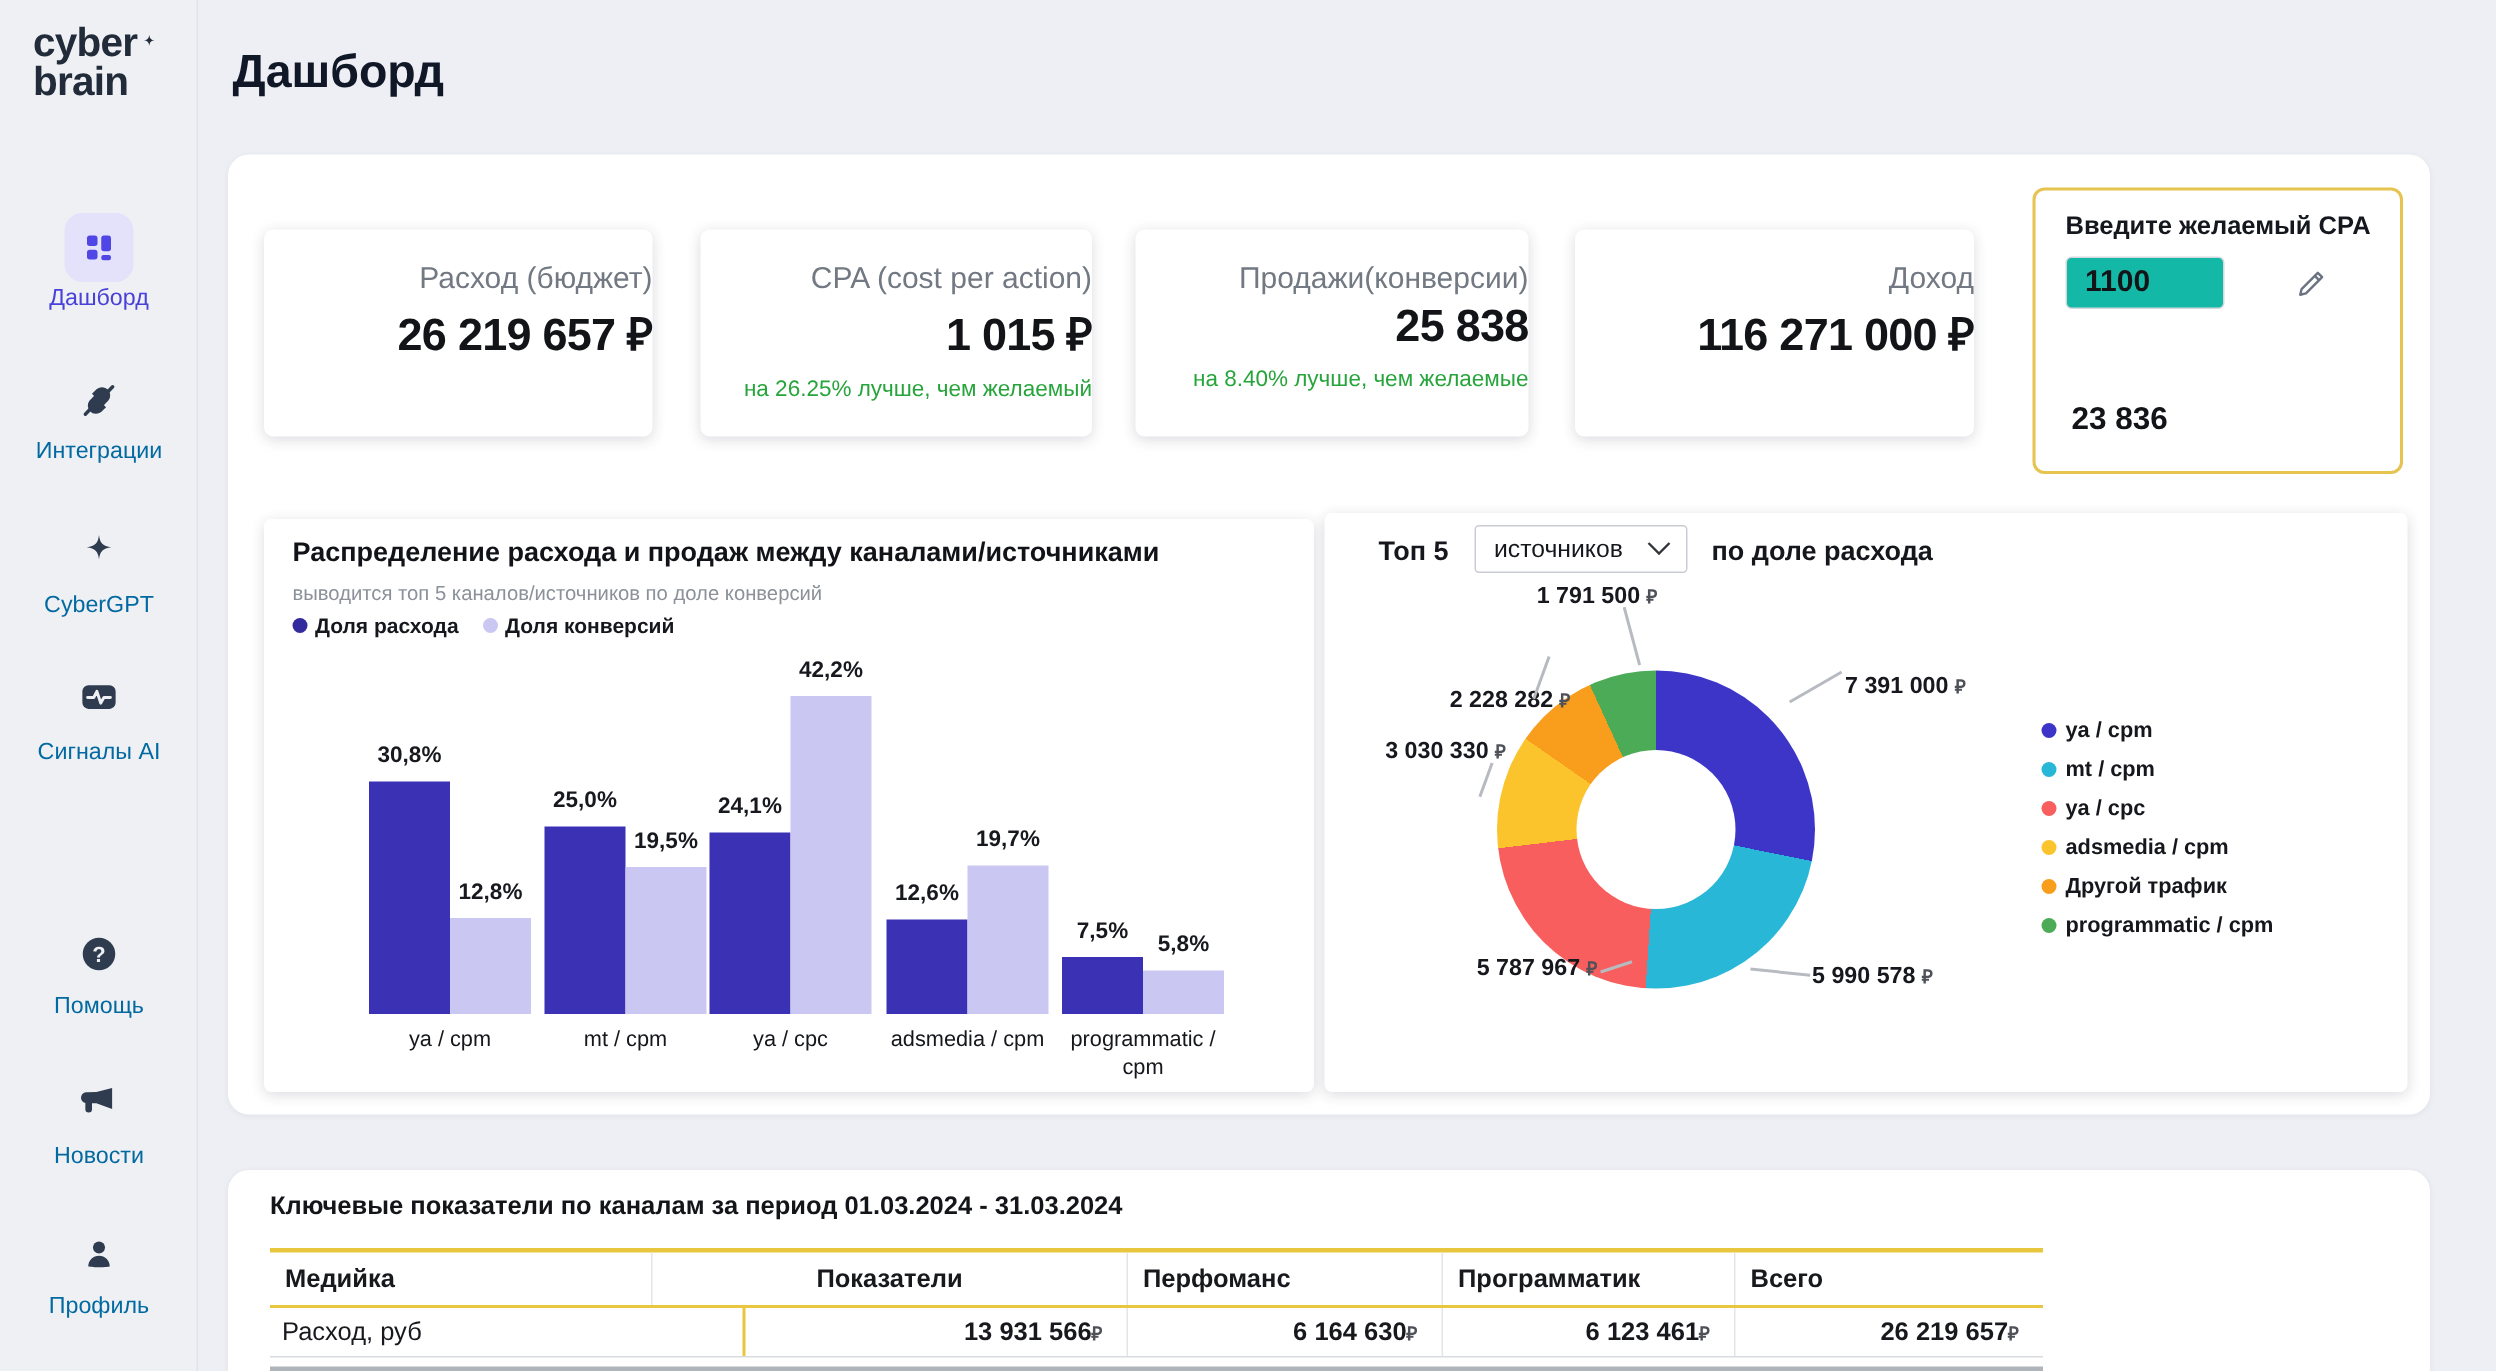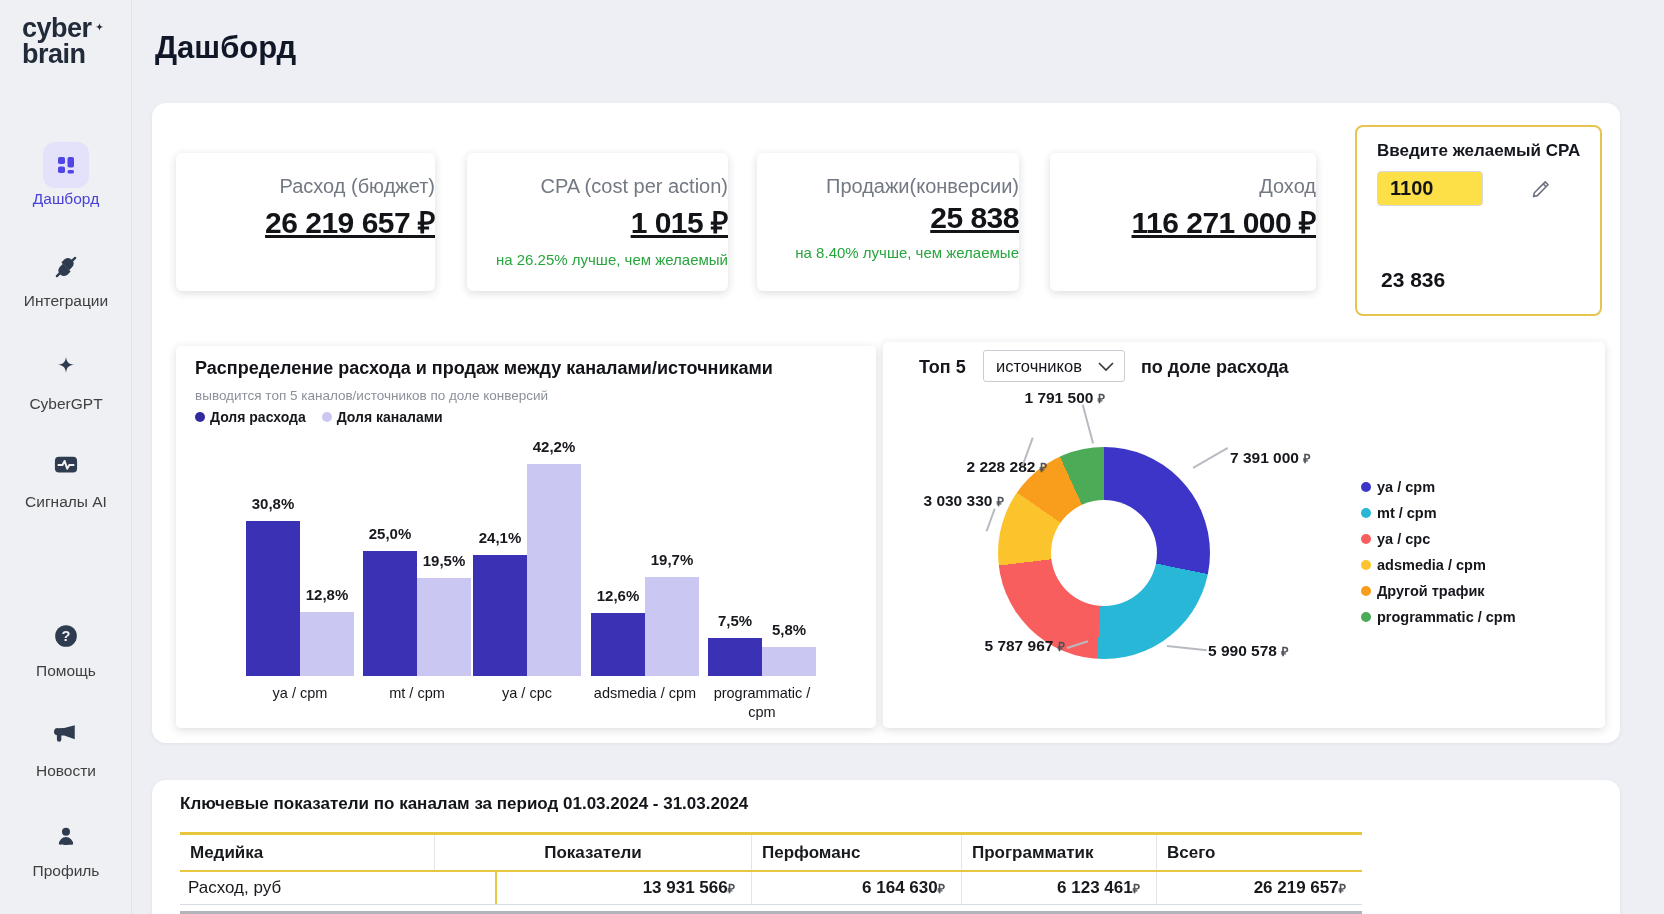--- a/index.html
+++ b/index.html
@@ -12,41 +12,41 @@
   .sidebar { position:absolute; left:0; top:0; bottom:0; width:132px;
     background:#eef0f4; border-right:1px solid #e0e4ea; z-index:5; }
   .logo { position:absolute; left:22px; top:16px; font-weight:800; font-size:27px;
     line-height:0.95; color:#222b3a; letter-spacing:-0.5px; }
   .logo .l1 { display:flex; align-items:flex-start; }
   .logo .spark { margin:-2px 0 0 1px; }
   .nav-item { position:absolute; left:0; width:132px; text-align:center; cursor:pointer; }
   .nav-icon-box { width:46px; height:46px; margin:0 auto; border-radius:12px;
     display:flex; align-items:center; justify-content:center; }
   .nav-icon-box.active { background:#e4e1fb; }
-  .nav-label { font-size:15.5px; color:#404040; margin-top:10px; }
+  .nav-label { font-size:15.5px; color:#0369a1; margin-top:10px; }
   .nav-item.active .nav-label { color:#4a41d8; }
   
   .page-title { position:absolute; left:155px; top:30px; margin:0;
     font-size:31px; font-weight:800; color:#101727; }
   
   .main-panel { position:absolute; left:152px; top:103px; width:1468px; height:640px;
     background:#fff; border-radius:14px; box-shadow:0 1px 4px rgba(25,35,50,.06); }
   
   .kpi-card { position:absolute; top:50px; height:138px; background:#fff; border-radius:6px;
     box-shadow:0 2px 9px rgba(30,40,55,.16); text-align:right; }
   .kpi-label { margin-top:22px; font-size:20px; color:#727983; }
-  .kpi-value { margin-top:3px; font-size:30px; font-weight:800; color:#121418; letter-spacing:-0.5px;text-decoration:underline; }
+  .kpi-value { margin-top:3px; font-size:30px; font-weight:800; color:#121418; letter-spacing:-0.5px; }
   .kpi-note { margin-top:9px; font-size:15px; color:#27a53c; }
   
   .cpa-widget { position:absolute; left:1203px; top:22px; width:247px; height:191px;
     border:2px solid #e6c44f; border-radius:8px; background:#fff; }
   .cw-title { position:absolute; left:20px; top:14px; width:215px;
     font-size:17px; font-weight:700; color:#14171d; }
   .cw-input { position:absolute; left:20px; top:44px; width:106px; height:35px;
-    border:1px solid #d5d8dd; border-radius:4px; background:#fde047;
+    border:1px solid #d5d8dd; border-radius:4px; background:#14b8a6;
     font:600 20px "Liberation Sans", sans-serif; color:#121418; padding:0 0 0 12px; }
   .cw-pencil { position:absolute; left:172px; top:50px; cursor:pointer; }
   .cw-label { position:absolute; left:20px; top:96px; width:185px;
     font-size:15.5px; line-height:1.3; color:#7b828c; }
   .cw-result { position:absolute; left:24px; top:141px; font-size:21px; font-weight:700; color:#121418; }
   
   .chart-card { position:absolute; background:#fff; border-radius:5px;
     box-shadow:0 2px 9px rgba(30,40,55,.16); }
   #bar-card { left:24px; top:243px; width:700px; height:382px; }
   #donut-card { left:731px; top:239px; width:722px; height:386px; }
@@ -217,21 +217,21 @@
   <section class="chart-card" id="bar-card">
     <div class="card-title">Распределение расхода и продаж между каналами/источниками</div>
     <div class="card-subtitle">выводится топ 5 каналов/источников по доле конверсий</div>
     <div id="bar-legend">
         <div class="leg-item">
           <span class="leg-dot" style="background: rgb(51, 42, 158);"></span>
           <span>Доля расхода</span>
         </div>
         <div class="leg-item">
           <span class="leg-dot" style="background: rgb(203, 199, 243);"></span>
-          <span>Доля каналами</span>
+          <span>Доля конверсий</span>
         </div>
       </div>
     <div id="bar-plot">
         <div class="bar" style="left: 70px; top: 175px; width: 54px; height: 155px; background: rgb(58, 49, 181);"></div>
         <div class="bar-vlabel" style="left: 97px; top: 149px;">30,8%</div>
         <div class="bar" style="left: 124px; top: 266px; width: 54px; height: 64px; background: rgb(203, 199, 243);"></div>
         <div class="bar-vlabel" style="left: 151px; top: 240px;">12,8%</div>
         <div class="bar-xlabel" style="left: 124px; top: 338px;">ya / cpm</div>
         <div class="bar" style="left: 187px; top: 205px; width: 54px; height: 125px; background: rgb(58, 49, 181);"></div>
         <div class="bar-vlabel" style="left: 214px; top: 179px;">25,0%</div>

